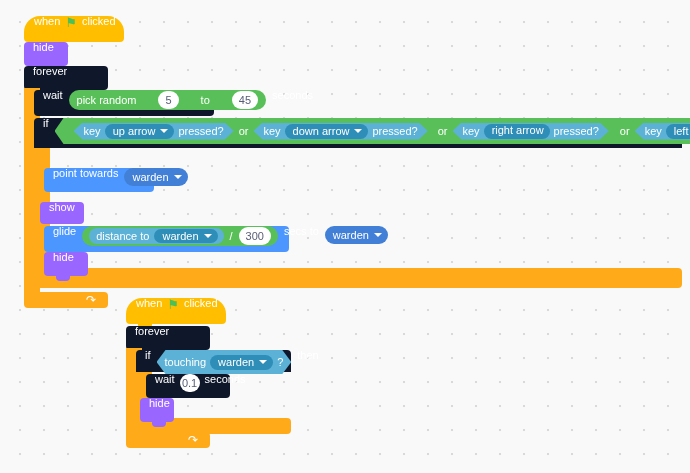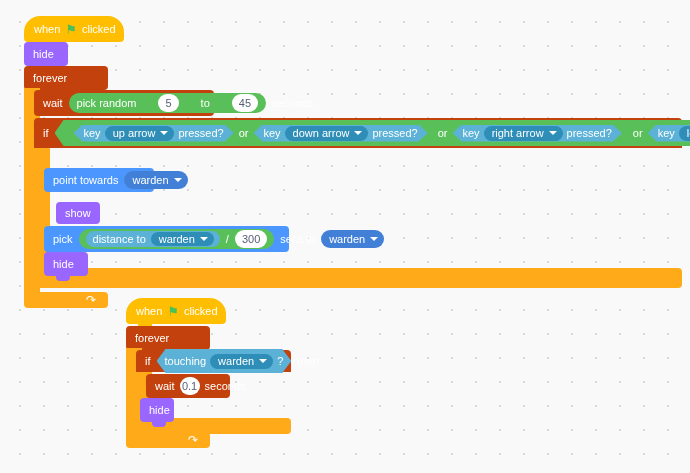--- a/index.html
+++ b/index.html
@@ -11,31 +11,31 @@
     background-size:24px 24px;
     background-position:8px 10px;
     font-family:"Liberation Sans", sans-serif;
     position:relative;
     -webkit-font-smoothing:antialiased;
   }
   .canvas{position:absolute;left:0;top:0;width:690px;height:473px;}
 
   
   .blk{position:absolute;box-sizing:border-box;color:#fff;font-size:11px;
-       display:flex;align-items:center;white-space:nowrap;}
+       display:flex;white-space:nowrap;}
   .stack{border-radius:4px;}
   .lbl{color:#fff;font-size:11px;line-height:1;}
 
   
   .notch{position:absolute;width:14px;height:5px;border-radius:0 0 4px 4px;left:12px;}
   .notch.bottom{bottom:-5px;}
 
   
   .c-events{background:#FFBF00;}
-  .c-control{background:#c2410c;}
+  .c-control{background:#0f172a;}
   .c-looks{background:#9966FF;}
   .c-motion{background:#4C97FF;}
   .c-sensing{background:#5CB1D6;}
   .c-operator{background:#59C059;}
   .d-looks{background:#774DCB;}
   .d-motion{background:#4280D7;}
   .d-sensing{background:#2E8EB8;}
 
   
   .oval{border-radius:14px;display:inline-flex;align-items:center;height:20px;
@@ -127,21 +127,21 @@
                 <span class="caret"></span>
               </span>
               <span class="lbl">pressed?</span>
             </span>
           </span>
 
           <span class="lbl">or</span>
 
           <span class="hex c-sensing" style="height:17px;gap:4px;">
             <span class="lbl">key</span>
-            <span class="ddown d-sensing" style="height:15px;">
+            <span class="ddown d-sensing" style="height:15px;flex-direction:column;">
               <span>right arrow</span>
               <span class="caret"></span>
             </span>
             <span class="lbl">pressed?</span>
           </span>
         </span>
 
         <span class="lbl">or</span>
 
         <span class="hex c-sensing" style="height:17px;gap:4px;">
@@ -161,26 +161,26 @@
 
 
   <div class="blk stack c-motion" style="left:44px;top:168px;width:110px;height:24px;padding-left:9px;gap:6px;">
     <span class="lbl">point towards</span>
     <span class="ddown d-motion">
       <span>warden</span>
       <span class="caret"></span>
     </span>
   </div>
 
-  <div class="blk stack c-looks" style="left:56px;top:202px;width:44px;height:22px;padding-left:9px;">
+  <div class="blk stack c-looks" style="left:40px;top:202px;width:44px;height:22px;padding-left:9px;">
     <span class="lbl">show</span>
   </div>
 
   <div class="blk stack c-motion" style="left:44px;top:226px;width:245px;height:26px;padding-left:9px;gap:6px;">
-    <span class="lbl">pick</span>
+    <span class="lbl">glide</span>
     <span class="oval c-operator" style="gap:6px;height:20px;padding:0 7px;">
       <span class="ddown c-sensing" style="height:16px;gap:5px;padding:0 6px 0 7px;background:#5CB1D6;">
         <span>distance to</span>
         <span class="ddown d-sensing" style="height:14px;">
           <span>warden</span>
           <span class="caret"></span>
         </span>
       </span>
       <span class="lbl">/</span>
       <span class="numinput">300</span>

